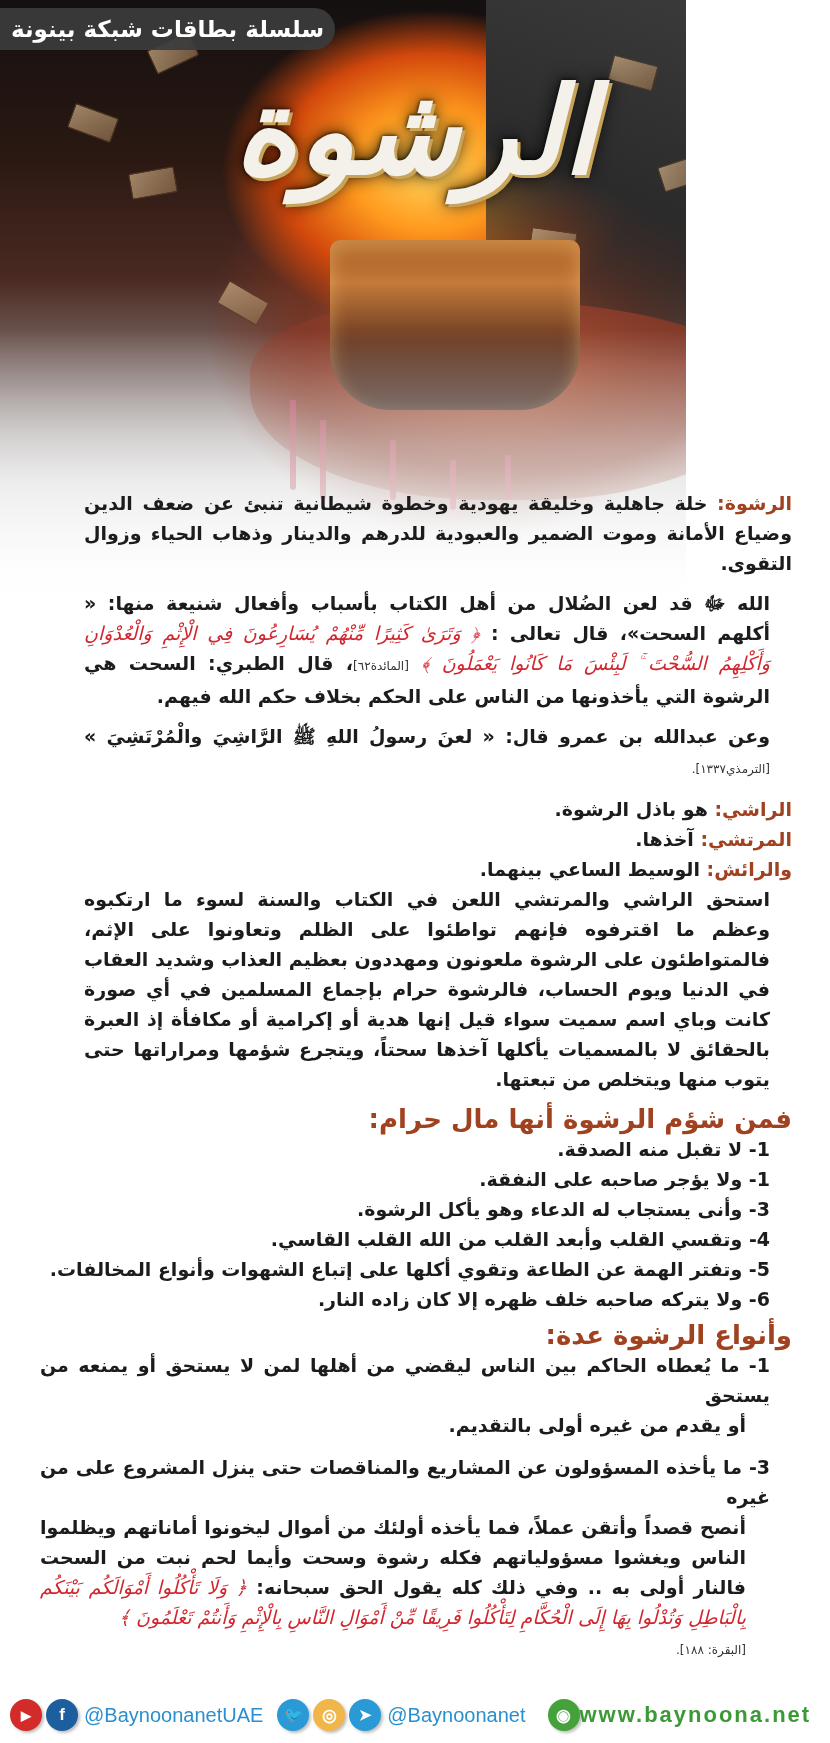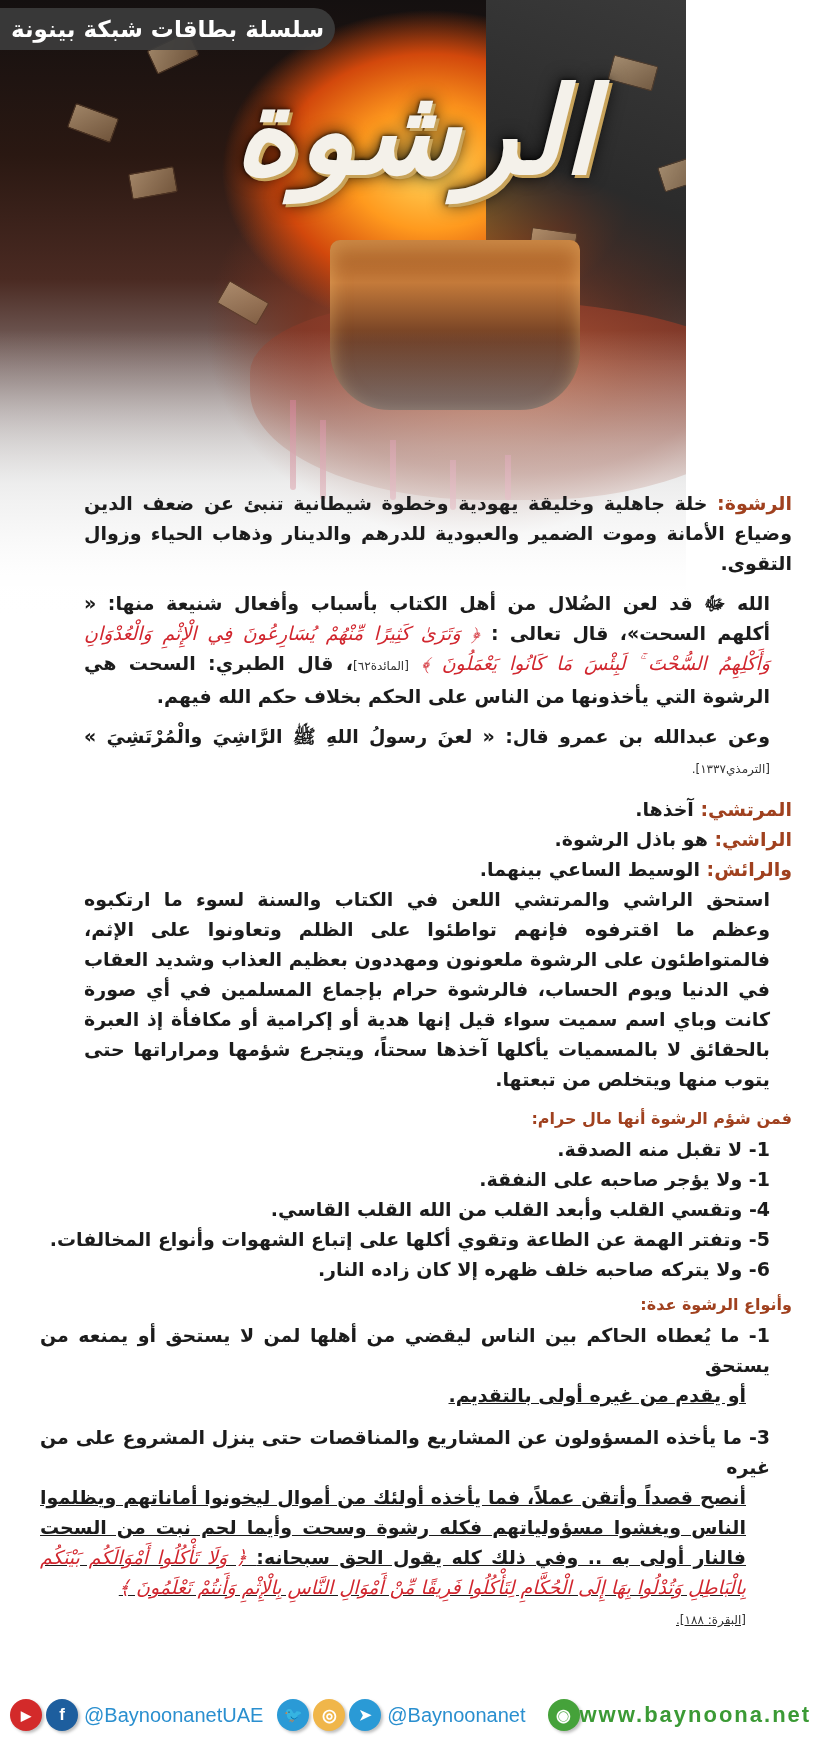--- a/index.html
+++ b/index.html
@@ -71,24 +71,24 @@
       position: absolute; left: 40px; top: 488px; width: 752px;
       direction: rtl; text-align: justify;
       font-size: 19px; line-height: 30px; font-weight: bold;
       color: #1c1c1c;
     }
     .p { margin-bottom: 10px; margin-left: 44px; }
     .term { color: #a0411f; }
     .quran { color: #d1262e; font-family: "DejaVu Serif", serif; font-style: italic; font-weight: normal; }
     .ref { font-size: 12px; font-weight: normal; color: #333; }
     .indent { padding-right: 22px; }
-    .heading { color: #a0411f; font-size: 16px; margin-top: 6px; }
+    .heading { color: #a0411f; font-size: 26px; margin-top: 6px; }
     .list-item { padding-right: 22px; }
     .types-item { padding-right: 22px; margin-bottom: 12px; }
-    .types-item .cont { padding-right: 24px; display: block; text-decoration: underline; }
+    .types-item .cont { padding-right: 24px; display: block; }
     
     .footer {
       position: absolute; left: 0; top: 1693px; width: 830px; height: 44px;
       display: flex; align-items: center;
       font-family: "Liberation Sans", sans-serif;
     }
     .ic {
       width: 32px; height: 32px; border-radius: 50%;
       display: inline-flex; align-items: center; justify-content: center;
       color: #fff; font-weight: bold; font-size: 17px; flex: 0 0 auto;
@@ -145,36 +145,37 @@
     <span class="ref">[المائدة٦٢]</span><span>، قال الطبري: السحت هي الرشوة التي يأخذونها من الناس على الحكم بخلاف حكم الله فيهم.</span>
   </div>
 
   <div class="p indent">
     <span>وعن عبدالله بن عمرو قال: « لعنَ رسولُ اللهِ ﷺ الرَّاشِيَ والْمُرْتَشِيَ »</span>
     <span class="ref">[الترمذي١٣٣٧].</span>
   </div>
 
   <div>
     <div>
+      <span class="term">الراشي:</span><span> هو باذل الرشوة.</span>
+    </div>
+    <div>
       <span class="term">المرتشي:</span><span> آخذها.</span>
-    </div>
-    <div>
-      <span class="term">الراشي:</span><span> هو باذل الرشوة.</span>
     </div>
     <div>
       <span class="term">والرائش:</span><span> الوسيط الساعي بينهما.</span>
     </div>
   </div>
 
   <div class="p indent">استحق الراشي والمرتشي اللعن في الكتاب والسنة لسوء ما ارتكبوه وعظم ما اقترفوه فإنهم تواطئوا على الظلم وتعاونوا على الإثم، فالمتواطئون على الرشوة ملعونون ومهددون بعظيم العذاب وشديد العقاب في الدنيا ويوم الحساب، فالرشوة حرام بإجماع المسلمين في أي صورة كانت وباي اسم سميت سواء قيل إنها هدية أو إكرامية أو مكافأة إذ العبرة بالحقائق لا بالمسميات يأكلها آخذها سحتاً، ويتجرع شؤمها ومراراتها حتى يتوب منها ويتخلص من تبعتها.</div>
 
   <div class="heading">فمن شؤم الرشوة أنها مال حرام:</div>
   <div>
     <div class="list-item">1- لا تقبل منه الصدقة.</div>
     <div class="list-item">1- ولا يؤجر صاحبه على النفقة.</div>
+    <div class="list-item">3- وأنى يستجاب له الدعاء وهو يأكل الرشوة.</div>
     <div class="list-item">4- وتقسي القلب وأبعد القلب من الله القلب القاسي.</div>
     <div class="list-item">5- وتفتر الهمة عن الطاعة وتقوي أكلها على إتباع الشهوات وأنواع المخالفات.</div>
     <div class="list-item">6- ولا يتركه صاحبه خلف ظهره إلا كان زاده النار.</div>
   </div>
 
   <div class="heading">وأنواع الرشوة عدة:</div>
   <div>
     <div class="types-item">
       <span>1- ما يُعطاه الحاكم بين الناس ليقضي من أهلها لمن لا يستحق أو يمنعه من يستحق</span>
       <span class="cont">أو يقدم من غيره أولى بالتقديم.</span>

